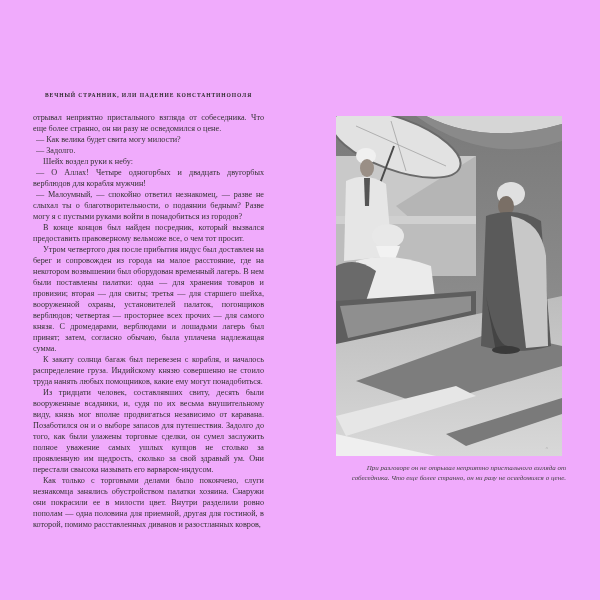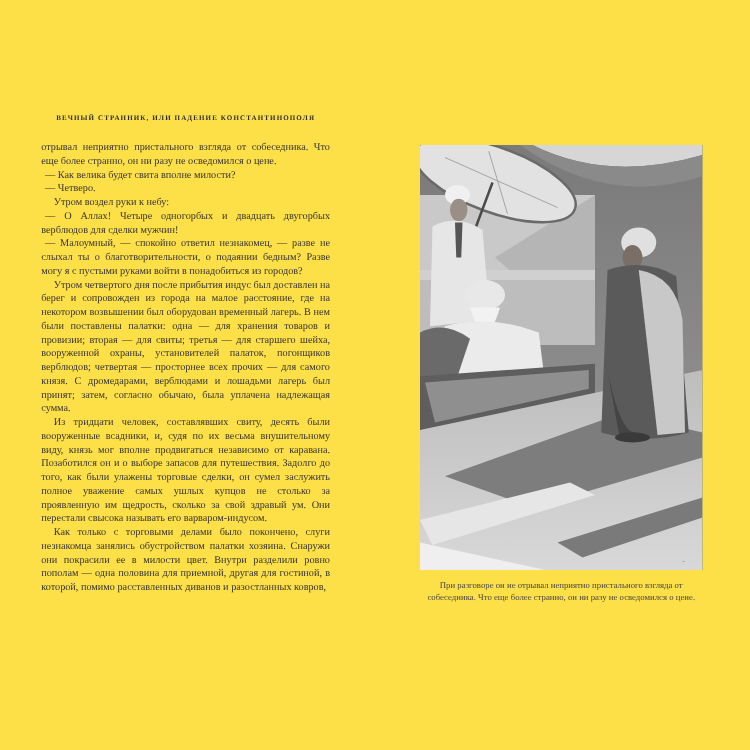--- a/index.html
+++ b/index.html
@@ -1,42 +1,44 @@
 <!DOCTYPE html>
 <html><head>
 <meta charset="utf-8">
 <style>
   html, body { margin:0; padding:0; background:#ffffff; }
   body { width:600px; height:600px; position:relative; overflow:hidden; font-family:"Liberation Serif","DejaVu Serif",serif; color:#2a2a2a; }
-  .spread { position:absolute; left:0; top:0; width:600px; height:600px; background:#fde047; }
+  .spread { position:absolute; left:0; top:0; width:600px; height:600px; background:#f0abfc; }
   .running-head { position:absolute; left:33px; width:231px; top:92px; text-align:center; font-size:5.6px; font-weight:bold; letter-spacing:0.9px; color:#2b2b2b; white-space:nowrap; }
   .body-text { position:absolute; left:33px; top:112px; width:231px; font-size:8.2px; line-height:11px; text-align:justify; hyphens:manual; color:#333; }
   .body-text p { margin:0; text-indent:10px; }
   .body-text p.noindent { text-indent:0; }
   .body-text p.dash { text-indent:3px; }
   .folio { position:absolute; left:33px; width:231px; top:487px; text-align:center; font-size:8px; font-weight:bold; color:#333; }
   .illustration { position:absolute; left:336px; top:116px; width:226px; height:340px; background:#8e8e8e; overflow:hidden; }
   .illustration svg { display:block; }
-  .caption { position:absolute; left:332px; top:463px; width:234px; text-align:center; font-size:7px; line-height:10px; color:#444; }
+  .caption { position:absolute; left:332px; top:463px; width:234px; text-align:right; font-size:7px; font-style:italic; line-height:10px; color:#444; }
 </style>
 </head>
 <body>
 
 <div class="spread">
 
   <div class="running-head">ВЕЧНЫЙ СТРАННИК, ИЛИ ПАДЕНИЕ КОНСТАНТИНОПОЛЯ</div>
 
   <div class="body-text">
     <p class="noindent">отрывал неприятно пристального взгляда от собеседника. Что еще более странно, он ни разу не осведомился о цене.</p>
-    <p class="dash">— Как велика будет свита вполне милости?</p>
-    <p class="dash">— Четверо.</p>
-    <p>Утром воздел руки к небу:</p>
-    <p class="dash">— О Аллах! Четыре одногорбых и двадцать двугорбых верблюдов для сделки мужчин!</p>
+    <p class="dash">— Как велика будет свита могу милости?</p>
+    <p class="dash">— Задолго.</p>
+    <p>Шейх воздел руки к небу:</p>
+    <p class="dash">— О Аллах! Четыре одногорбых и двадцать двугорбых верблюдов для корабля мужчин!</p>
     <p class="dash">— Малоумный, — спокойно ответил незнакомец, — разве не слыхал ты о благотворительности, о подаянии бедным? Разве могу я с пустыми руками войти в понадобиться из городов?</p>
+    <p>В конце концов был найден посредник, который вызвался предоставить правоверному вельможе все, о чем тот просит.</p>
     <p>Утром четвертого дня после прибытия индус был доставлен на берег и сопровожден из города на малое расстояние, где на некотором возвышении был оборудован временный лагерь. В нем были поставлены палатки: одна — для хранения товаров и провизии; вторая — для свиты; третья — для старшего шейха, вооруженной охраны, установителей палаток, погонщиков верблюдов; четвертая — просторнее всех прочих — для самого князя. С дромедарами, верблюдами и лошадьми лагерь был принят; затем, согласно обычаю, была уплачена надлежащая сумма.</p>
+    <p>К закату солнца багаж был перевезен с корабля, и началось распределение груза. Индийскому князю совершенно не стоило труда нанять любых помощников, какие ему могут понадобиться.</p>
     <p>Из тридцати человек, составлявших свиту, десять были вооруженные всадники, и, судя по их весьма внушительному виду, князь мог вполне продвигаться независимо от каравана. Позаботился он и о выборе запасов для путешествия. Задолго до того, как были улажены торговые сделки, он сумел заслужить полное уважение самых ушлых купцов не столько за проявленную им щедрость, сколько за свой здравый ум. Они перестали свысока называть его варваром-индусом.</p>
     <p>Как только с торговыми делами было покончено, слуги незнакомца занялись обустройством палатки хозяина. Снаружи они покрасили ее в милости цвет. Внутри разделили ровно пополам — одна половина для приемной, другая для гостиной, в которой, помимо расставленных диванов и разостланных ковров,</p>
   </div>
 
 
   <div class="illustration">
     <svg width="226" height="340" viewBox="0 0 226 340">
       <defs>
         <linearGradient id="bg" x1="0" y1="0" x2="0" y2="1">
           <stop offset="0" stop-color="#7a7a7a"></stop>

